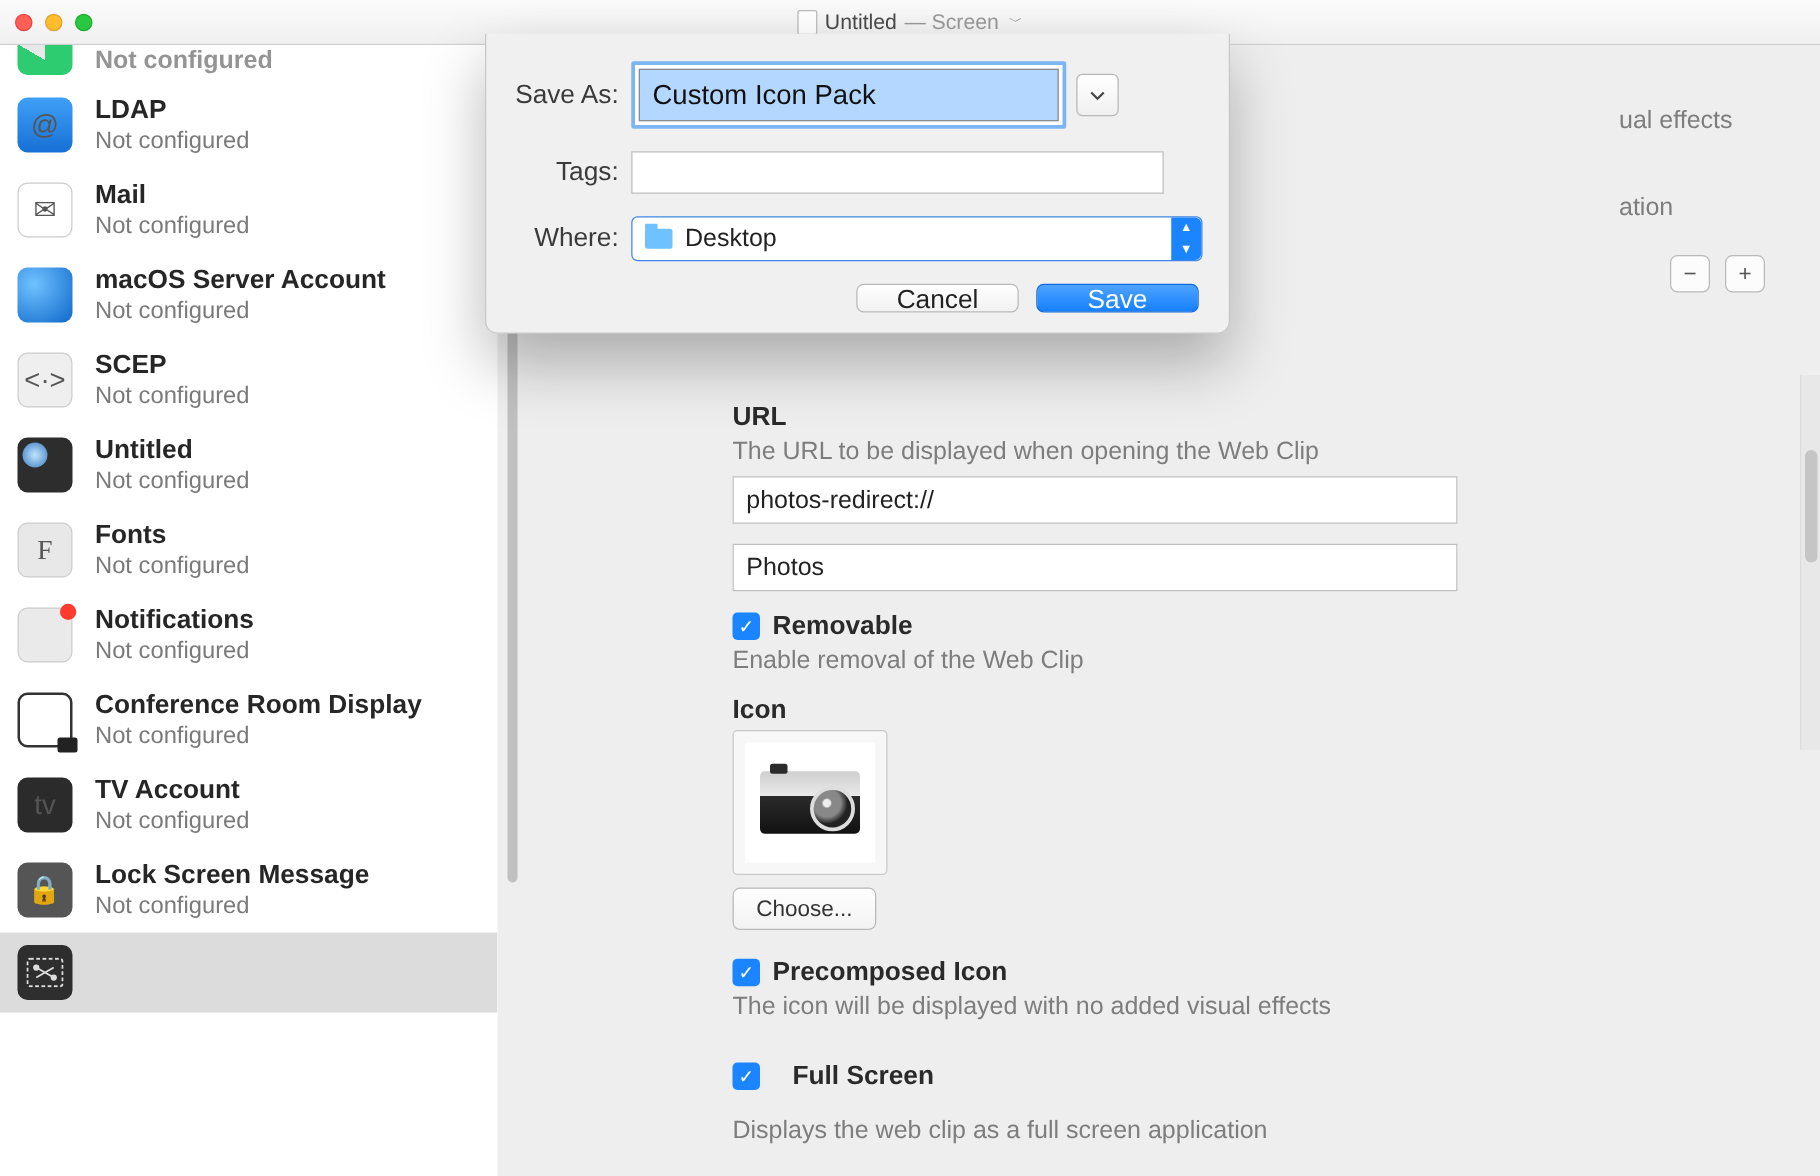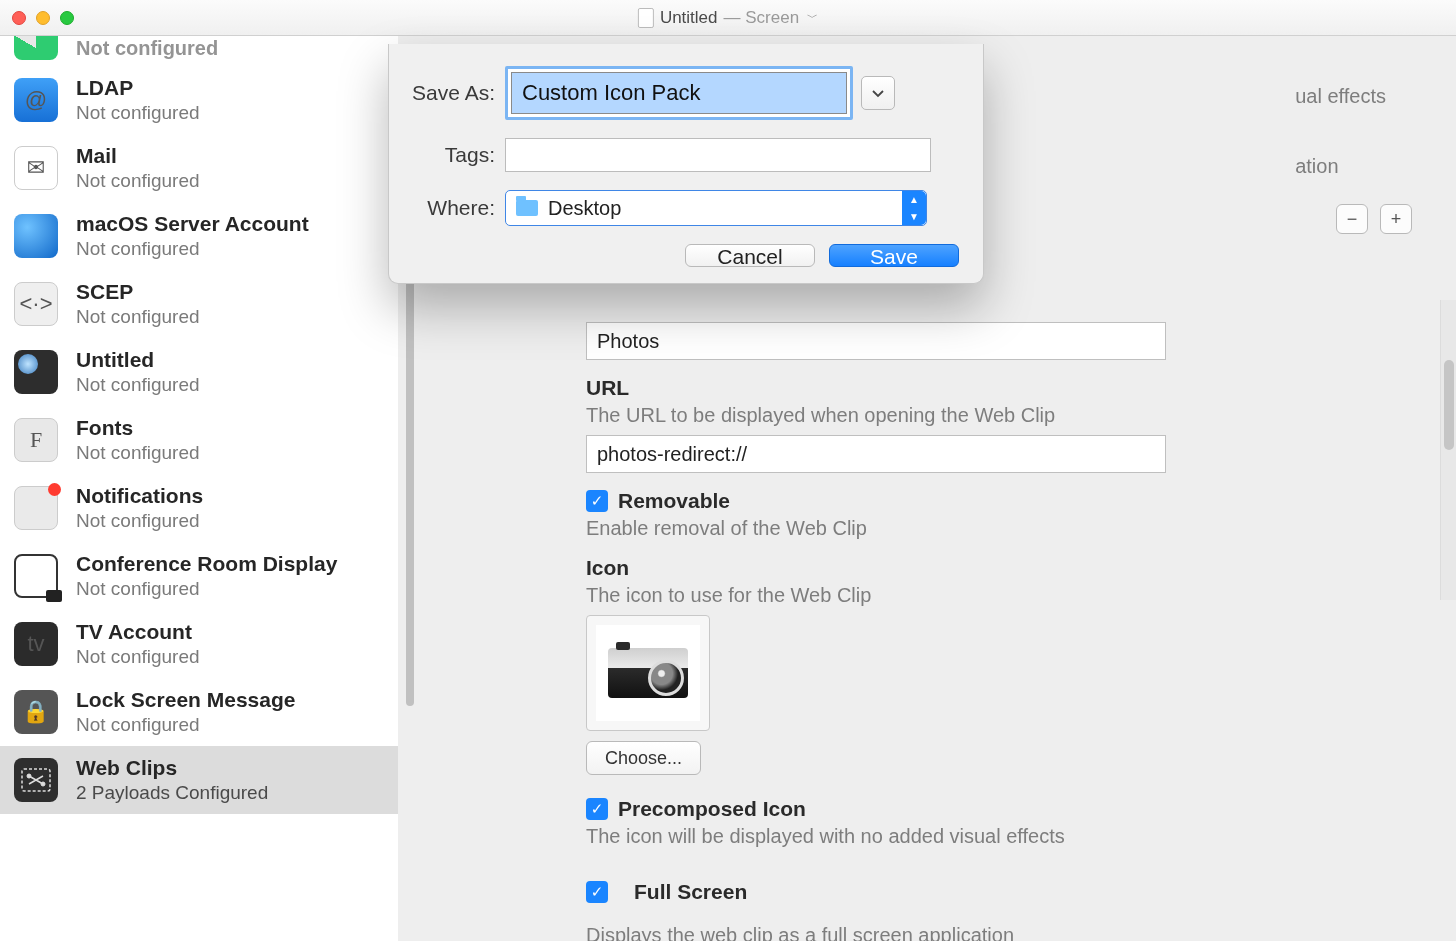--- a/index.html
+++ b/index.html
@@ -63,29 +63,29 @@
 .iconwell{ width:124px; height:116px; border:1px solid #c8c8c8; background:#f7f7f7; border-radius:4px; padding:8px; display:flex; align-items:center; justify-content:center; margin-bottom:10px;}
 .iconwell .inner{ width:104px; height:96px; background:#fff; display:flex; align-items:center; justify-content:center;}
 .camera{ width:80px; height:50px; position:relative; background:linear-gradient(#cfcfcf,#eaeaea 40%, #2b2b2b 40%, #111); border-radius:4px;}
 .camera::before{ content:""; position:absolute; right:4px; bottom:2px; width:30px; height:30px; border-radius:50%; background:radial-gradient(circle at 35% 35%, #eee 0 10%, #888 15% 40%, #222 60% 100%); border:3px solid #ddd;}
 .camera::after{ content:""; position:absolute; left:8px; top:-6px; width:14px; height:8px; background:#2b2b2b; border-radius:2px;}
 .choosebtn{ height:34px; padding:0 18px; border:1px solid #b9b9b9; border-radius:6px; background:linear-gradient(#fff,#f2f2f2); font-size:18px; color:#333; cursor:pointer;}
 .peek{ position:absolute; right:70px; top:40px; font-size:20px; color:#7d7d7d; text-align:left; line-height:2.0;}
 .peek div{ white-space:nowrap;}
 
 
-.sheet{ position:absolute; left:388px; top:44px; width:596px; background:#f0f0f0; border:1px solid #c8c8c8; border-top:none; border-bottom-left-radius:10px; border-bottom-right-radius:10px; box-shadow: 0 24px 50px rgba(0,0,0,.28); padding:22px 18px 16px 18px;}
+.sheet{ position:absolute; left:388px; top:27px; width:596px; background:#f0f0f0; border:1px solid #c8c8c8; border-top:none; border-bottom-left-radius:10px; border-bottom-right-radius:10px; box-shadow: 0 24px 50px rgba(0,0,0,.28); padding:22px 18px 16px 18px;}
 .sheet .row{ display:flex; align-items:center; margin-bottom:18px; gap:10px;}
 .sheet .rlabel{ width:88px; text-align:right; font-size:21px; color:#3a3a3a;}
 .sheet .saveas-wrap{ display:flex; align-items:center; gap:8px;}
 .sheet input.saveas{ width:336px; height:42px; font-size:22px; padding:4px 10px; border:1px solid #8a8a8a; background:#fff; color:#111;}
 .sheet .focus-ring{ padding:3px; border:3px solid #7bb5f3; border-radius:2px; background:#fff;}
 .sheet .expand{ width:34px; height:34px; border:1px solid #b9b9b9; border-radius:5px; background:linear-gradient(#fff,#f0f0f0); display:flex; align-items:center; justify-content:center; font-size:14px; color:#454545; cursor:pointer;}
 .sheet input.tags{ width:426px; height:34px; border:1px solid #bcbcbc; background:#fff; font-size:18px; padding:2px 8px;}
-.sheet .where{ width:422px; height:36px; border:1px solid #3f86e6; border-radius:5px; background:#fff; display:flex; align-items:center; gap:10px; padding:0 0 0 10px; position:relative;}
+.sheet .where{ width:457px; height:36px; border:1px solid #3f86e6; border-radius:5px; background:#fff; display:flex; align-items:center; gap:10px; padding:0 0 0 10px; position:relative;}
 .sheet .where .folder{ width:22px; height:16px; background:#6fc1ff; border-radius:2px; position:relative;}
 .sheet .where .folder::before{ content:""; position:absolute; top:-4px; left:0; width:10px; height:5px; background:#6fc1ff; border-radius:1px;}
 .sheet .where .wlbl{ font-size:20px; color:#222;}
 .sheet .where .stepper{ position:absolute; right:0; top:0; bottom:0; width:24px; background:#1a85ff; border-top-right-radius:5px; border-bottom-right-radius:5px; display:flex; flex-direction:column;}
 .sheet .where .stepper span{ flex:1; display:flex; align-items:center; justify-content:center; color:#fff; font-size:10px;}
 .sheet .btnrow{ display:flex; justify-content:flex-end; gap:14px; padding-right:6px;}
 .sheet .btn{ min-width:130px; height:23px; border-radius:6px; font-size:21px; cursor:pointer;}
 .sheet .btn.cancel{ background:linear-gradient(#fff,#f1f1f1); border:1px solid #b9b9b9; color:#222;}
 .sheet .btn.primary{ background:linear-gradient(#4ea3ff,#1680ff); border:1px solid #116bdc; color:#fff;}
 
@@ -191,24 +191,20 @@
       </div>
       <div class="sideitem active">
         <div class="micon i-webclips">
           <svg width="30" height="24" viewBox="0 0 30 24" fill="none">
               <rect x="1" y="1" width="28" height="22" rx="2" stroke="#ddd" stroke-width="1.5" stroke-dasharray="3 2"></rect>
               <path d="M8 8 L22 16 M8 16 L22 8" stroke="#ddd" stroke-width="1.5"></path>
               <circle cx="8" cy="8" r="2" fill="#ddd"></circle>
               <circle cx="22" cy="16" r="2" fill="#ddd"></circle>
             </svg>
         </div>
-        <div class="txt">
-          <span class="lbl">Web Clips</span>
-          <span class="sub" style="color:#4a4a4a">2 Payloads Configured</span>
-        </div>
       </div>
     </div>
   </div>
 
   <div class="content">
     <div class="scrollbar"></div>
 
     <div class="peek">
       <div>ual effects</div>
       <div style="margin-top:30px">ation</div>
@@ -218,37 +214,36 @@
       <div class="sqbtn">
           <span>−</span>
         </div>
       <div class="sqbtn">
           <span>+</span>
         </div>
     </div>
 
     <div class="form">
       <div class="field">
-        <input class="textinput" value="Photos" style="">
-      </div>
-      <div class="field">
         <div class="flabel">URL</div>
         <div class="fdesc">The URL to be displayed when opening the Web Clip</div>
         <input class="textinput" value="photos-redirect://" style="">
       </div>
       <div class="field">
+        <input class="textinput" value="Photos" style="">
+      </div>
+      <div class="field">
         <div class="checkrow">
           <div class="checkbox">✓</div>
           <div class="flabel" style="margin:0">Removable</div>
         </div>
         <div class="fdesc">Enable removal of the Web Clip</div>
       </div>
       <div class="field">
         <div class="flabel">Icon</div>
-        <div class="fdesc">The icon to use for the Web Clip</div>
         <div class="iconwell">
           <div class="inner">
               <div class="camera"></div>
             </div>
         </div>
         <button class="choosebtn">Choose...</button>
       </div>
       <div class="field" style="margin-top:22px">
         <div class="checkrow">
           <div class="checkbox">✓</div>

